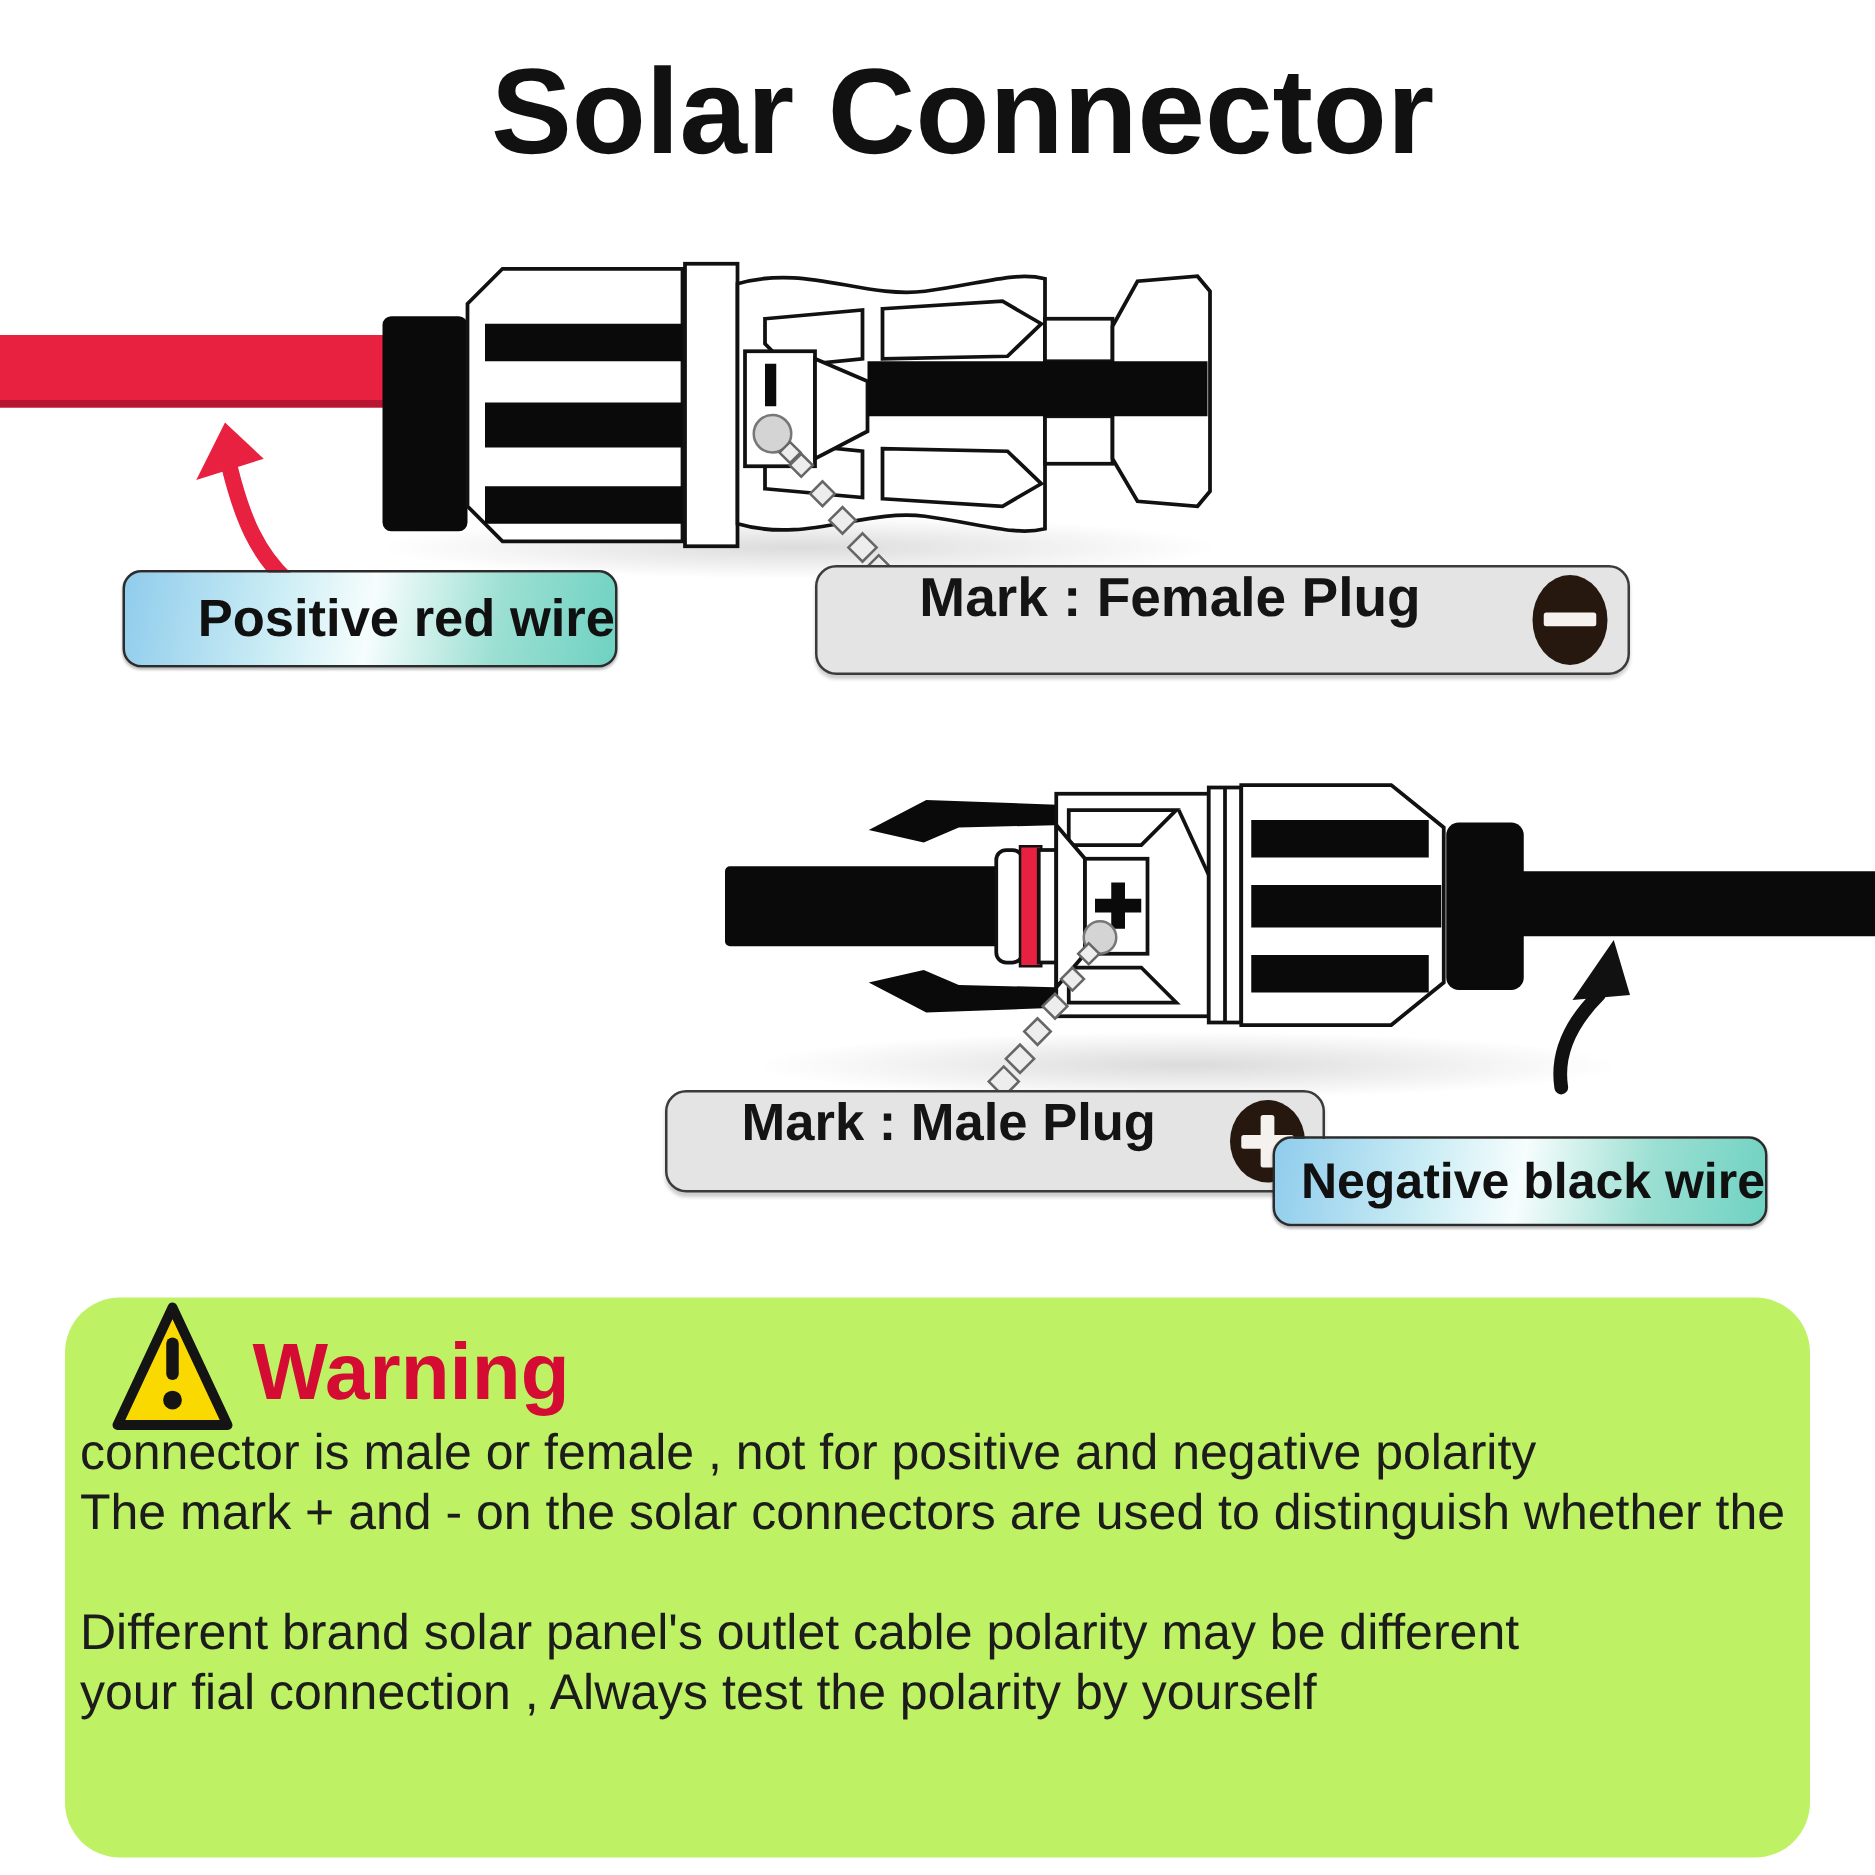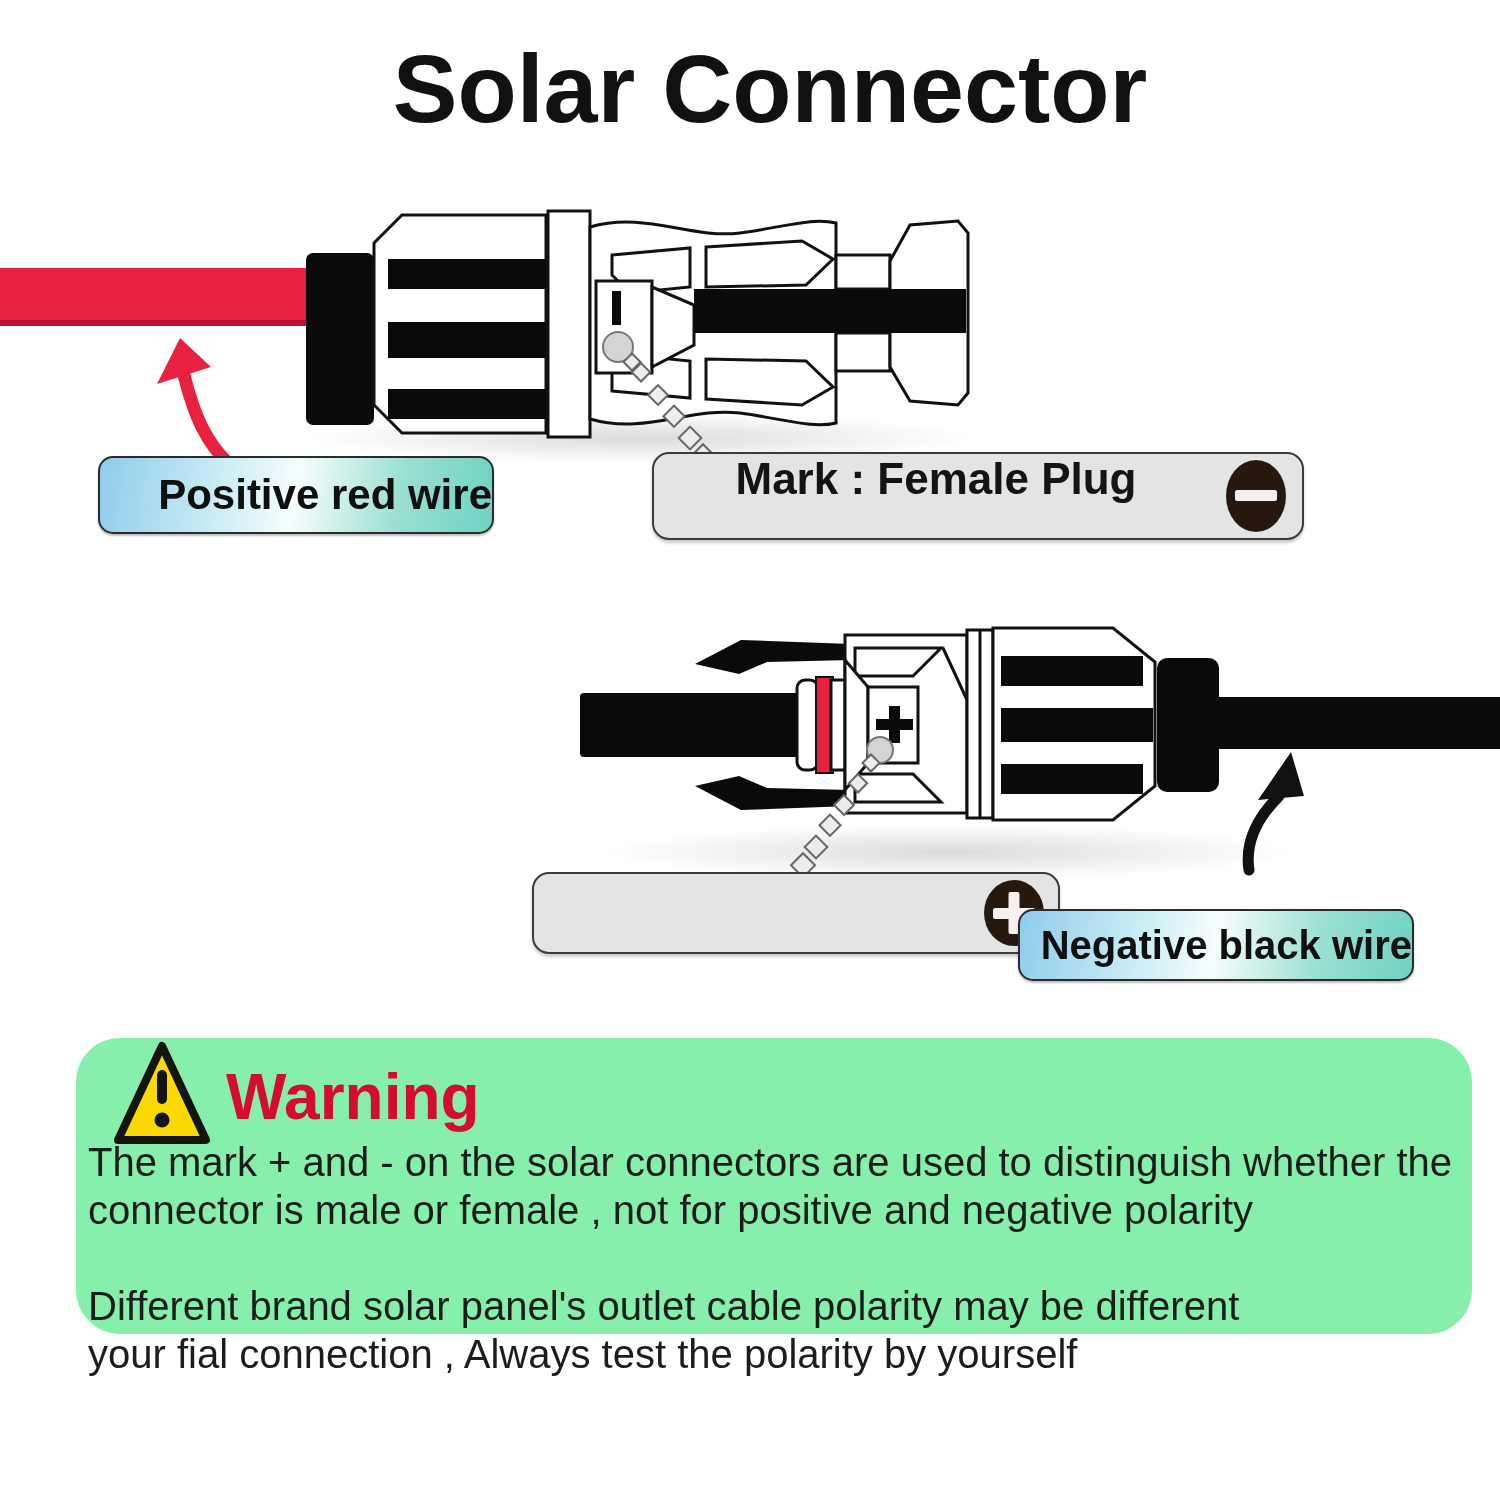--- a/index.html
+++ b/index.html
@@ -38,22 +38,22 @@
   .mark-label.male   { left:532px; top:872px; width:450px; height:78px; font-size:42px; padding-right:74px; }
   .badge { position:absolute; }
   .mark-label.female .badge { right:14px; top:50%; transform:translateY(-50%); }
   .mark-label.male   .badge { right:12px; top:50%; transform:translateY(-50%); }
 
   .connector-shadow {
     background:radial-gradient(ellipse at center, rgba(0,0,0,0.14) 0%, rgba(0,0,0,0.0) 68%);
   }
 
   .warning-panel {
-    left:52px; top:1038px; width:1396px; height:296px;
-    background:#86efac; border-radius:44px;margin-left:24px;
+    left:52px; top:1038px; width:1396px; height:448px;
+    background:#bef264; border-radius:44px;
   }
   .warning-triangle { left:36px; top:-2px; }
   .warning-heading {
     left:150px; top:24px; font-size:64px; font-weight:bold; color:#d40b33;
     line-height:1.1;
   }
   .warning-text { left:12px; top:100px; width:1376px; }
   .warn-line {
     font-size:40px; line-height:48px; min-height:48px; color:#1c1c1c;
     white-space:nowrap;
@@ -187,40 +187,41 @@
 
   <div class="abs mark-label female">
     <span>Mark : Female Plug</span>
     <svg class="badge" width="64" height="76" viewBox="0 0 64 76">
       <ellipse cx="32" cy="38" rx="30" ry="36" fill="#26180f"></ellipse>
       <rect x="11" y="32" width="42" height="11" rx="2" fill="#f4f1ee"></rect>
     </svg>
   </div>
 
   <div class="abs mark-label male">
+    <span>Mark : Male Plug</span>
     <svg class="badge" width="64" height="70" viewBox="0 0 64 70">
       <ellipse cx="32" cy="35" rx="30" ry="33" fill="#26180f"></ellipse>
       <rect x="11" y="30" width="42" height="11" rx="2" fill="#f4f1ee"></rect>
       <rect x="26.5" y="14" width="11" height="42" rx="2" fill="#f4f1ee"></rect>
     </svg>
   </div>
 
   <div class="abs wire-label negative">
     <span>Negative black wire</span>
   </div>
 
   <div class="abs warning-panel">
     <svg class="abs warning-triangle" width="100" height="118" viewBox="0 0 100 118">
       <path d="M50,10 L94,104 L6,104 Z" fill="#f9d900" stroke="#141414" stroke-width="8" stroke-linejoin="round"></path>
       <rect x="45" y="34" width="10" height="34" rx="5" fill="#141414"></rect>
       <circle cx="50" cy="84" r="7.5" fill="#141414"></circle>
     </svg>
     <div class="abs warning-heading">Warning</div>
     <div class="abs warning-text">
+      <div class="warn-line">connector is male or female , not for positive and negative polarity</div>
       <div class="warn-line">The mark + and - on the solar connectors are used to distinguish whether the</div>
-      <div class="warn-line">connector is male or female , not for positive and negative polarity</div>
       <div class="warn-line"></div>
       <div class="warn-line">Different brand solar panel's outlet cable polarity may be different</div>
       <div class="warn-line">your fial connection , Always test the polarity by yourself</div>
     </div>
   </div>
 
 </div>
 
 </body></html>

